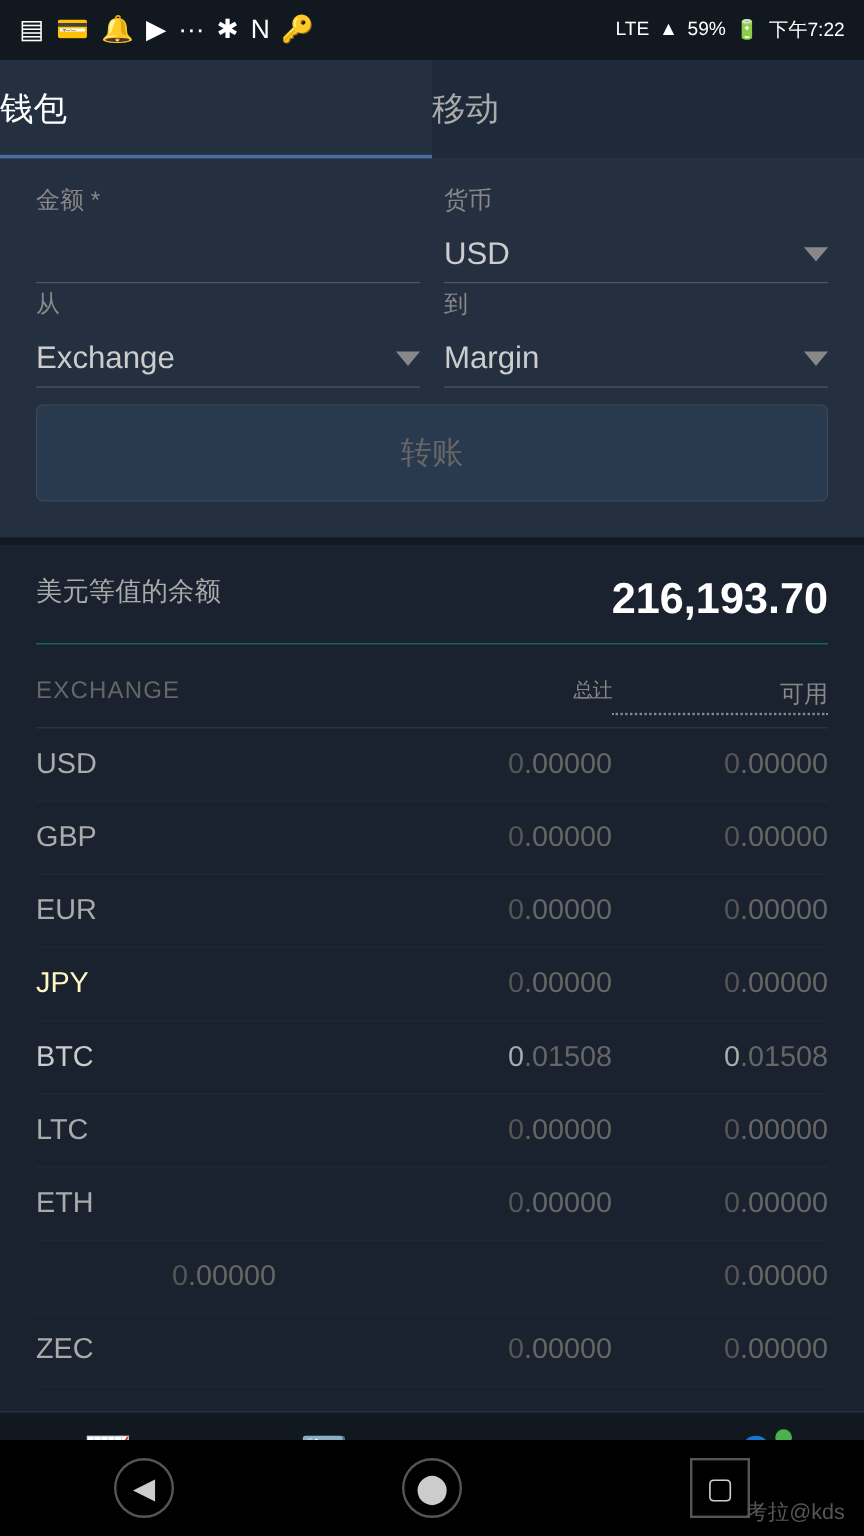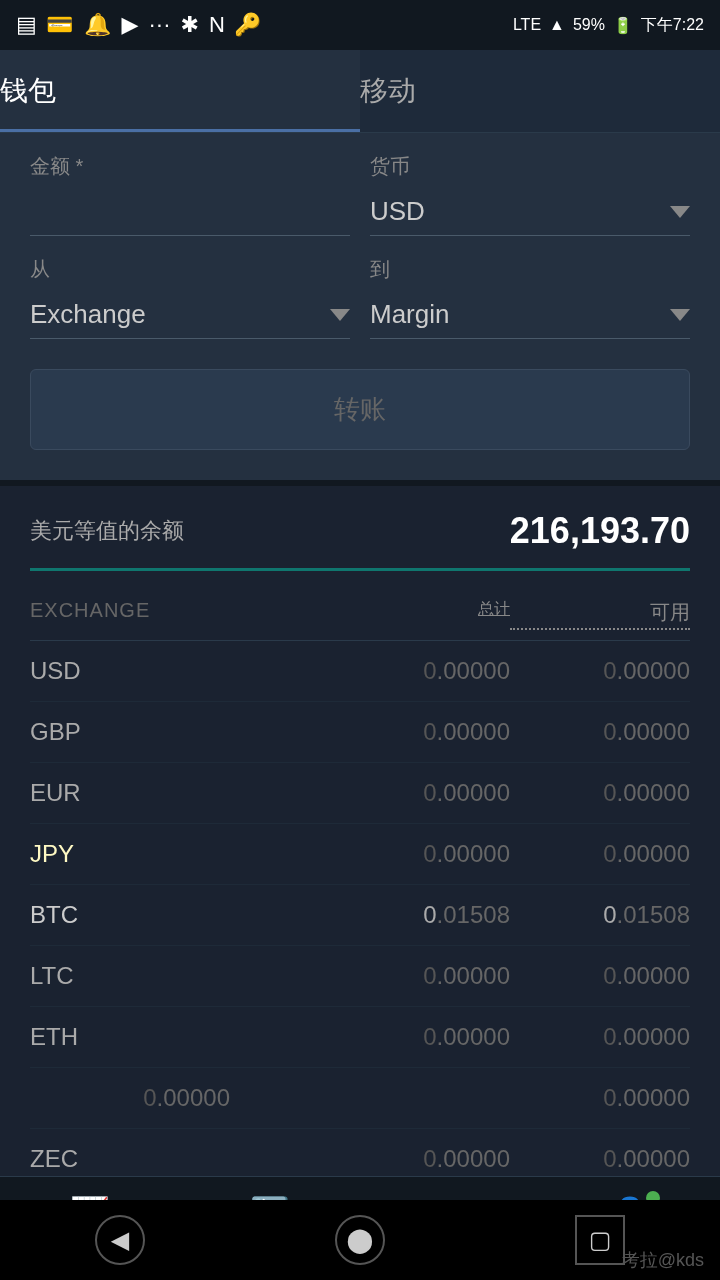--- a/index.html
+++ b/index.html
@@ -57,21 +57,21 @@
     }
 
     
     .form-area {
       background: #243040;
       padding: 20px 30px 30px 30px;
     }
     .form-row {
       display: flex;
       gap: 20px;
-      margin-bottom: 20px;
+      margin-bottom: 4px;
     }
     .form-group {
       flex: 1;
       display: flex;
       flex-direction: column;
     }
     .form-label {
       font-size: 20px;
       color: #888;
       margin-bottom: 8px;
@@ -122,23 +122,23 @@
 
     
     .balance-section {
       padding: 24px 30px 10px 30px;
       background: #1a2230;
       border-top: 6px solid #111820;
     }
     .balance-row {
       display: flex;
       justify-content: space-between;
-      align-items: center;
+      align-items: flex-start;
       padding-bottom: 16px;
-      border-bottom: 3px solid #0f766e;
+      border-bottom: 1px solid #0f766e;
     }
     .balance-label {
       font-size: 22px;
       color: #aaa;
     }
     .balance-value {
       font-size: 36px;
       color: #fff;
       font-weight: bold;
     }

